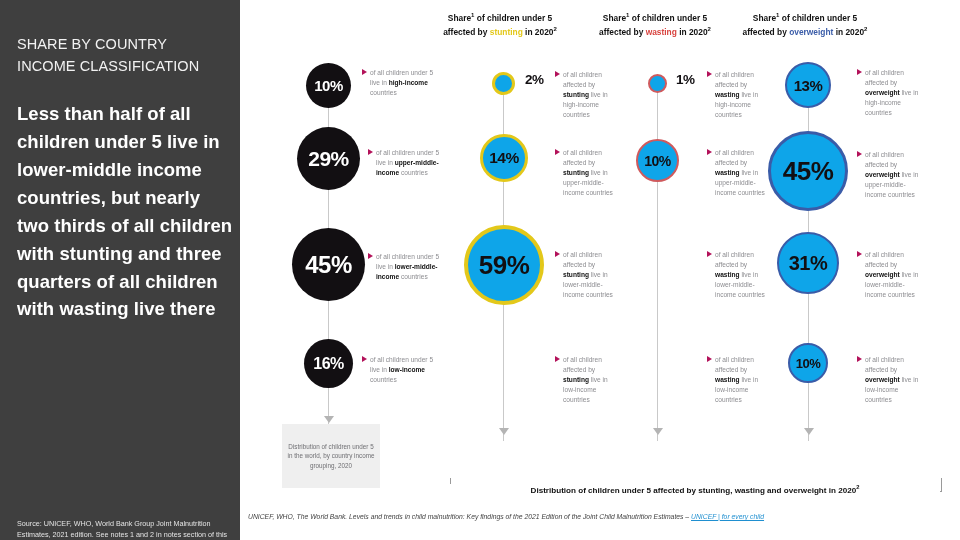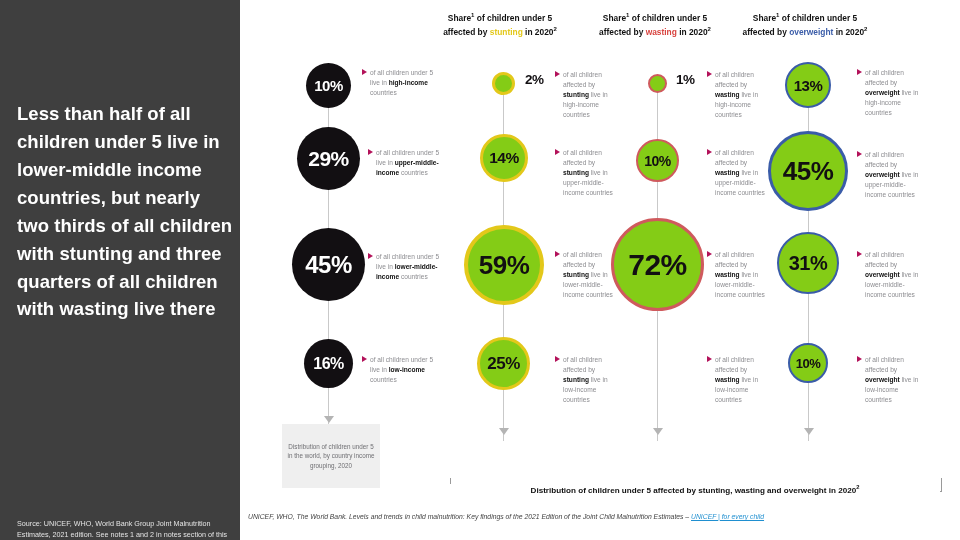--- a/index.html
+++ b/index.html
@@ -44,21 +44,21 @@
   
   .spine{position:absolute;width:1.4px;background:#c9c9c9;z-index:0;}
 
   
   .bub{
     position:absolute;border-radius:50%;display:flex;align-items:center;
     justify-content:center;z-index:2;box-sizing:border-box;
     font-weight:700;letter-spacing:-.5px;
   }
   .bub.solid{background:#120f12;color:#ffffff;}
-  .bub.ring{background:#84cc16;border-style:solid;}
+  .bub.ring{background:#0ea5e9;border-style:solid;}
   .ring-y{border-color:#E3C81A;color:#120f12;}
   .ring-r{border-color:#cf5a5d;color:#120f12;}
   .ring-b{border-color:#3a5ca8;color:#120f12;}
 
   
   .bub-outside{
     position:absolute;font-weight:700;color:#120f12;z-index:3;font-size:13.5px;
     letter-spacing:-.4px;
   }
 
@@ -117,20 +117,21 @@
     font-size:6.8px;color:#3f3f3f;font-style:italic;
   }
   #footer .lnk{color:#1f8fd0;font-style:italic;}
 </style>
 </head>
 <body>
 
 <div id="slide">
 
   <div id="left-panel">
+    <div id="eyebrow">SHARE BY COUNTRY INCOME CLASSIFICATION</div>
     <div id="headline">Less than half of all children under 5 live in lower-middle income countries, but nearly two thirds of all children with stunting and three quarters of all children with wasting live there</div>
     <div id="source-note">Source: UNICEF, WHO, World Bank Group Joint Malnutrition Estimates, 2021 edition. See notes 1 and 2 in notes section of this slide.</div>
   </div>
 
   <div id="chart">
 
     <div class="col-head" style="left:195px;top:11px;">
       <span>Share</span><sup>1</sup><span> of children under 5 affected by </span><span class="kw-stunting">stunting</span><span> in 2020</span><sup>2</sup>
     </div>
     <div class="col-head" style="left:350px;top:11px;">
@@ -186,40 +187,38 @@
       <span class="tri"></span>
       <span class="txt"><span>of all children affected by </span><b>stunting</b><span> live in upper-middle-income countries</span></span>
     </div>
 
     <div class="bub ring ring-y" style="left:224px;top:225px;width:80px;height:80px;border-width:4px;font-size:26px;">59%</div>
     <div class="anno" style="left:315px;top:250px;width:62px;">
       <span class="tri"></span>
       <span class="txt"><span>of all children affected by </span><b>stunting</b><span> live in lower-middle-income countries</span></span>
     </div>
 
-    <div class="bub ring ring-y" style="left:237px;top:337px;width:53px;height:53px;border-width:3.2px;font-size:17px;">25%</div>
     <div class="anno" style="left:315px;top:355px;width:62px;">
       <span class="tri"></span>
       <span class="txt"><span>of all children affected by </span><b>stunting</b><span> live in low-income countries</span></span>
     </div>
 
     <div class="bub ring ring-r" style="left:408px;top:74px;width:19px;height:19px;border-width:2.4px;"></div>
     <div class="bub-outside" style="left:436px;top:72px;">1%</div>
     <div class="anno" style="left:467px;top:70px;width:62px;">
       <span class="tri"></span>
       <span class="txt"><span>of all children affected by </span><b>wasting</b><span> live in high-income countries</span></span>
     </div>
 
     <div class="bub ring ring-r" style="left:396px;top:139px;width:43px;height:43px;border-width:2.6px;font-size:14px;">10%</div>
     <div class="anno" style="left:467px;top:148px;width:62px;">
       <span class="tri"></span>
       <span class="txt"><span>of all children affected by </span><b>wasting</b><span> live in upper-middle-income countries</span></span>
     </div>
 
-    <div class="bub ring ring-r" style="left:371px;top:218px;width:93px;height:93px;border-width:3.4px;font-size:30px;">72%</div>
     <div class="anno" style="left:467px;top:250px;width:62px;">
       <span class="tri"></span>
       <span class="txt"><span>of all children affected by </span><b>wasting</b><span> live in lower-middle-income countries</span></span>
     </div>
 
     <div class="anno" style="left:467px;top:355px;width:62px;">
       <span class="tri"></span>
       <span class="txt"><span>of all children affected by </span><b>wasting</b><span> live in low-income countries</span></span>
     </div>
 

